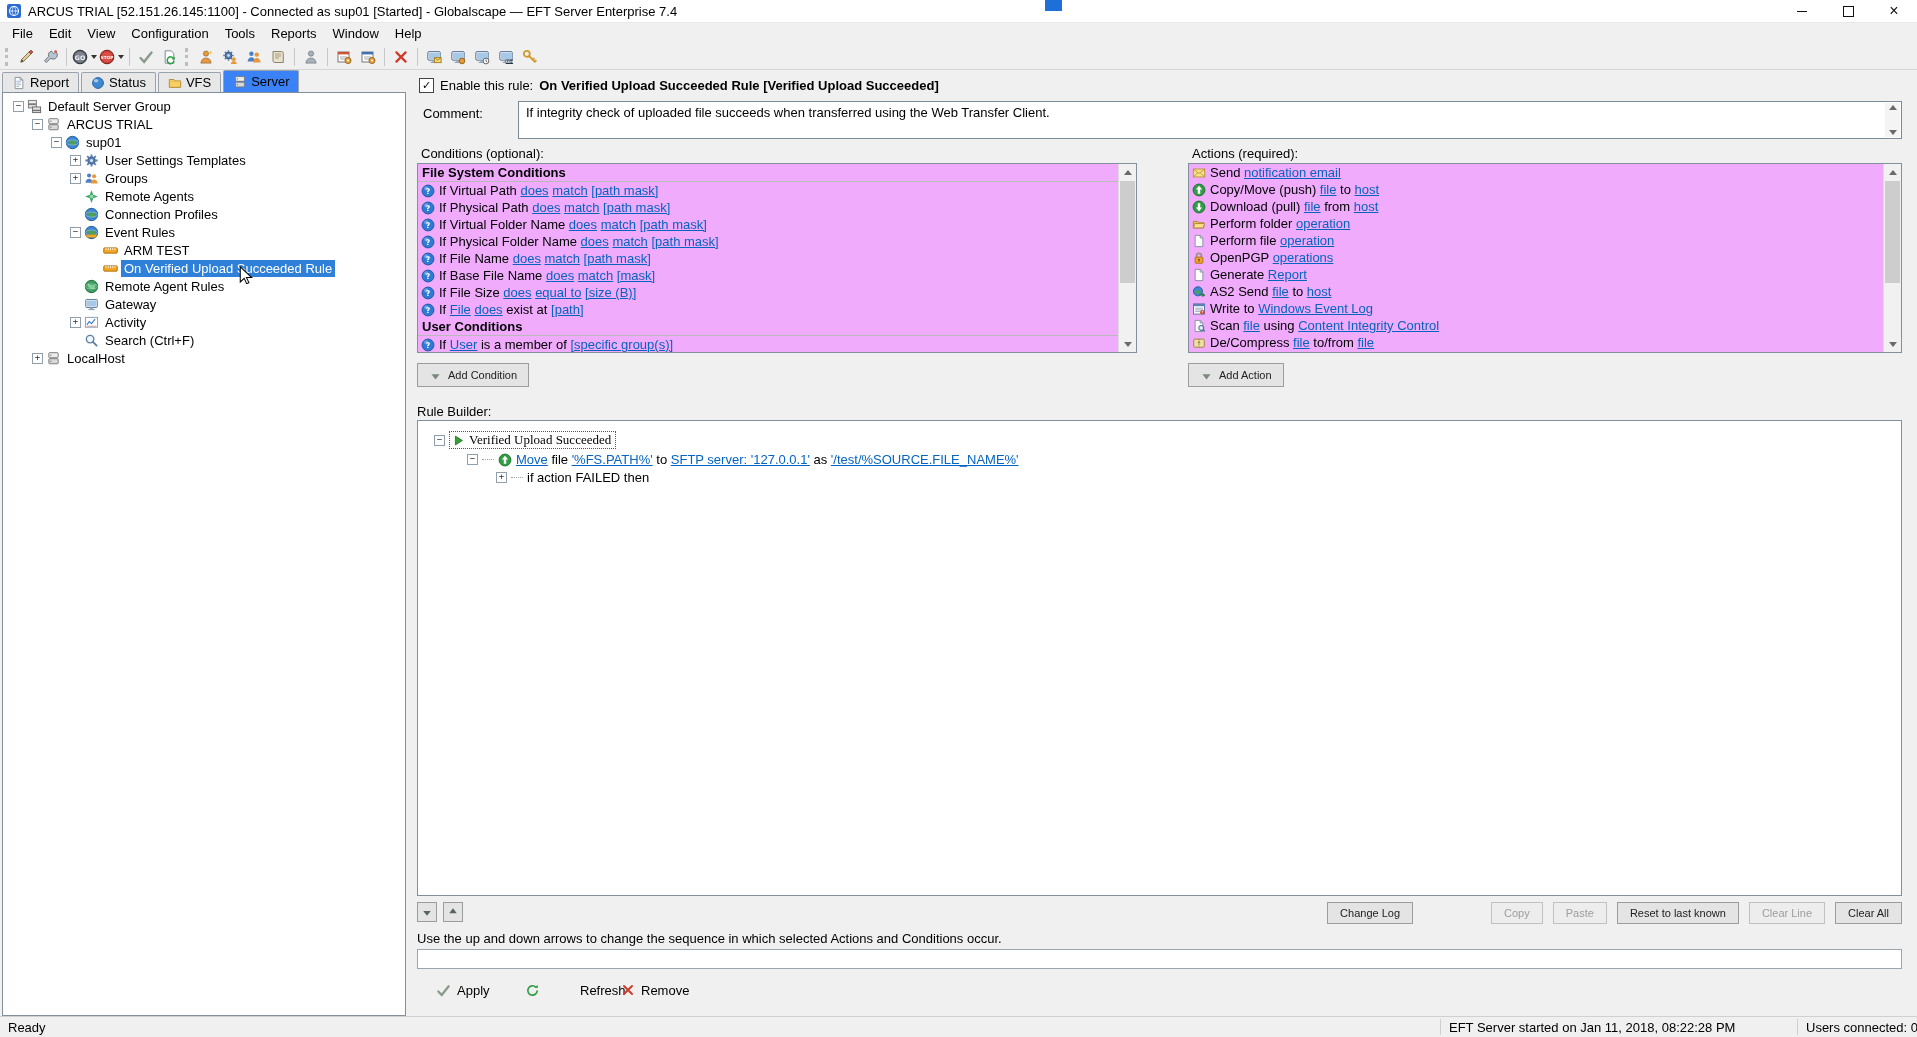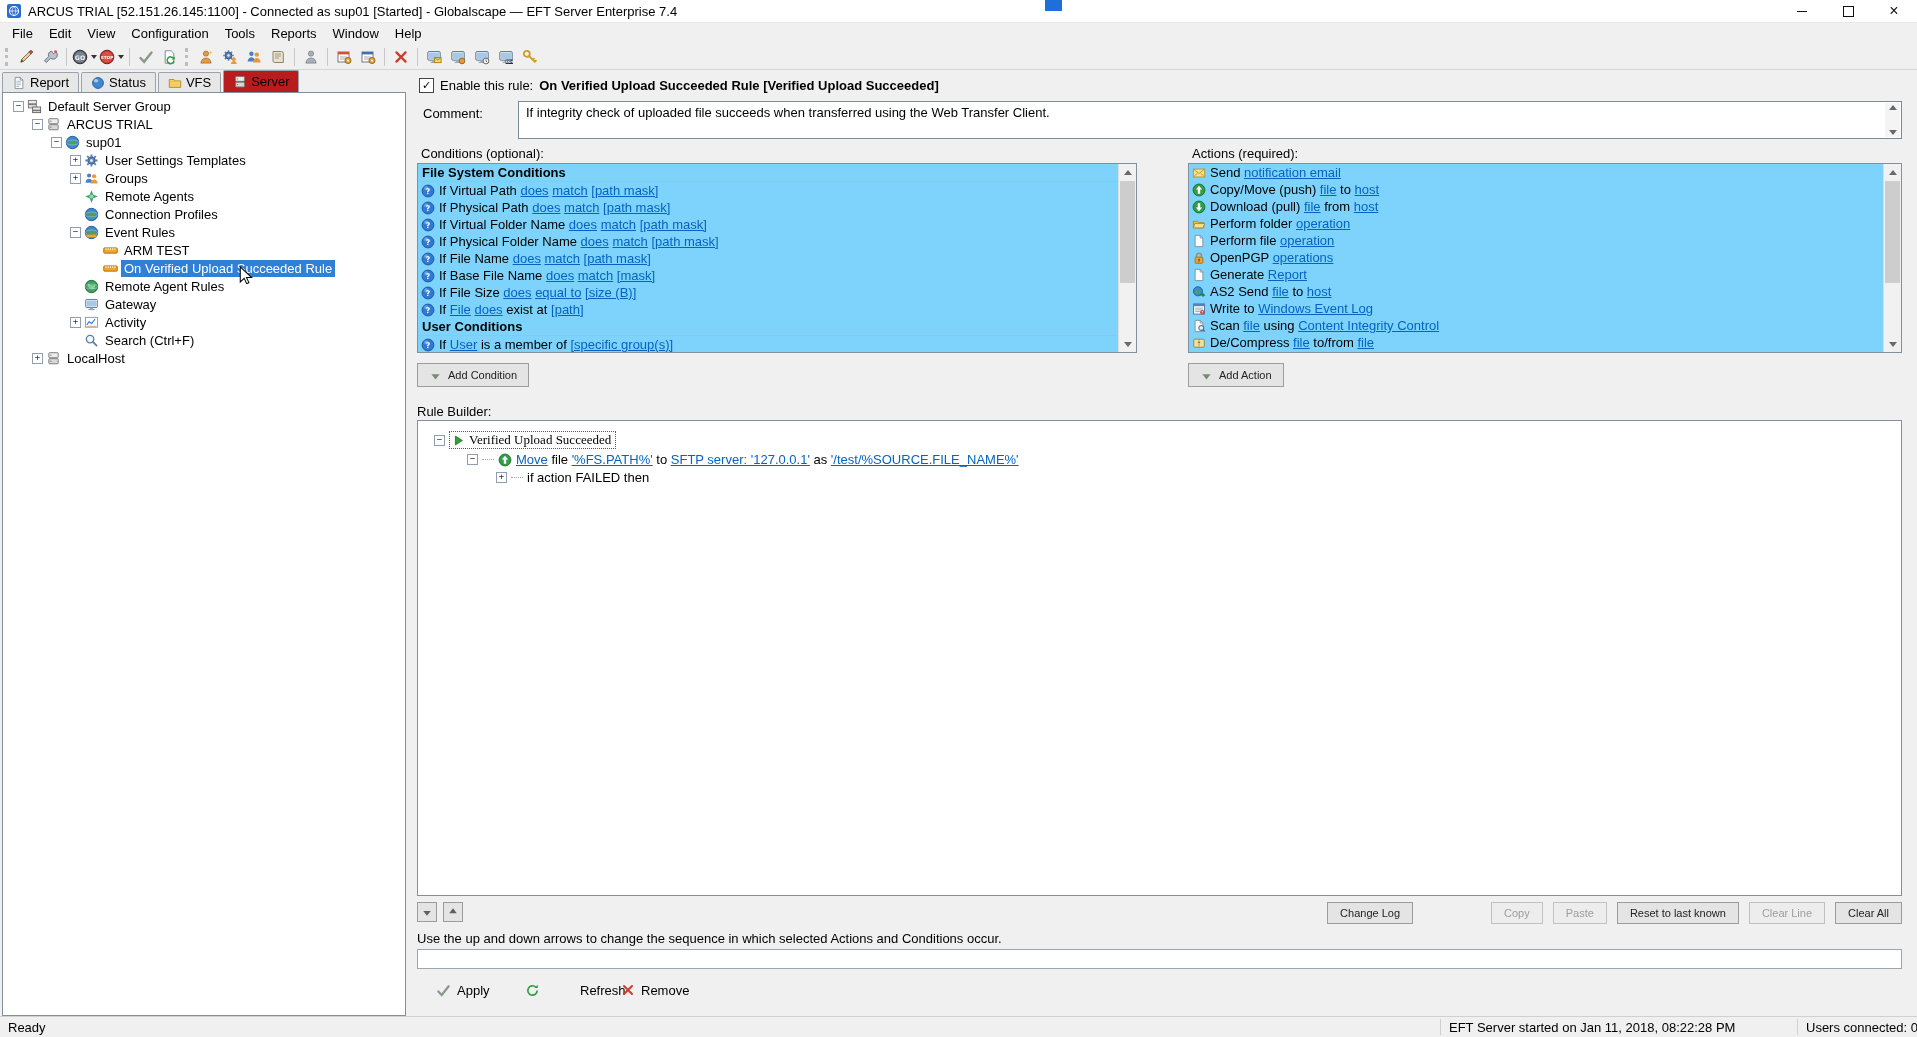--- a/index.html
+++ b/index.html
@@ -33,21 +33,21 @@
     border-top:4px solid #333;margin-left:3px;}
   .tb-sep{width:1px;height:18px;background:#c8c8c8;margin:0 4px;flex:none;}
   .tb-grip{width:0;height:18px;border-left:3px dotted #bdbdbd;margin:0 6px 0 3px;flex:none;}
 
   
   .main{position:absolute;top:70px;left:0;right:0;bottom:21px;}
   .left-panel{position:absolute;left:0;top:0;width:410px;bottom:0;}
   .tabstrip{position:absolute;left:2px;top:0;height:22px;display:flex;align-items:flex-end;gap:2px;}
   .tab{display:flex;align-items:center;gap:4px;height:19px;padding:0 9px;background:#e7e7e7;
     border:1px solid #9aa3ad;border-bottom:none;border-radius:2px 2px 0 0;white-space:nowrap;}
-  .tab.active{background:#b91c1c;height:21px;}
+  .tab.active{background:#3b82f6;height:21px;}
   .treebox{position:absolute;left:2px;right:4px;top:22px;bottom:0;background:#fff;
     border:1px solid #828f9c;padding-top:4px;overflow:hidden;}
   .tree-row{height:18px;display:flex;align-items:center;gap:3px;white-space:nowrap;}
   .expand-box{width:9px;height:9px;border:1px solid #919eab;background:#fff;font-size:9px;line-height:7px;
     text-align:center;flex:none;color:#333;font-family:"DejaVu Sans Mono",monospace;}
   .expand-spacer{width:11px;flex:none;}
   .tree-label{padding:1px 3px;}
   .tree-row.selected .tree-label{background:var(--sel,#2e80d8);color:#fff;}
   .splitter{position:absolute;left:410px;top:0;width:5px;bottom:0;}
 
@@ -62,21 +62,21 @@
     border:1px solid #7a8a99;padding:3px 22px 3px 7px;box-sizing:border-box;}
   .mini-scroll{position:absolute;right:1px;top:1px;bottom:1px;width:15px;display:flex;flex-direction:column;
     justify-content:space-between;align-items:center;background:#f4f4f4;padding:2px 0;box-sizing:border-box;}
   .tri{display:block;width:0;height:0;}
   .tri-up{border-left:4px solid transparent;border-right:4px solid transparent;border-bottom:5px solid #6a6a6a;}
   .tri-down{border-left:4px solid transparent;border-right:4px solid transparent;border-top:5px solid #6a6a6a;}
 
   .panel-label{position:absolute;white-space:nowrap;}
   #cond-label{left:6px;top:76px;}
   #act-label{left:777px;top:76px;}
-  .list-box{position:absolute;top:93px;height:190px;background:#7dd3fc;border:1px solid #828f9c;box-sizing:border-box;}
+  .list-box{position:absolute;top:93px;height:190px;background:#f0abfc;border:1px solid #828f9c;box-sizing:border-box;}
   #cond-box{left:2px;width:720px;}
   #act-box{left:773px;width:714px;}
   .list-content{position:absolute;left:0;right:17px;top:0;bottom:0;overflow:hidden;}
   #act-list{padding-top:0;}
   .group-header{font-weight:bold;height:17px;line-height:17px;padding-left:4px;border-bottom:1px solid #b9b9b9;}
   .list-row{height:17px;display:flex;align-items:center;gap:4px;padding-left:3px;white-space:nowrap;}
   .lnk{color:var(--link,#0563c1);text-decoration:underline;}
   .vscroll{position:absolute;right:0;top:0;bottom:0;width:17px;background:#f1f1f1;border-left:1px solid #dcdcdc;}
   .sb-btn{position:absolute;left:0;right:0;height:16px;display:flex;align-items:center;justify-content:center;}
   .sb-btn.up{top:0;}

